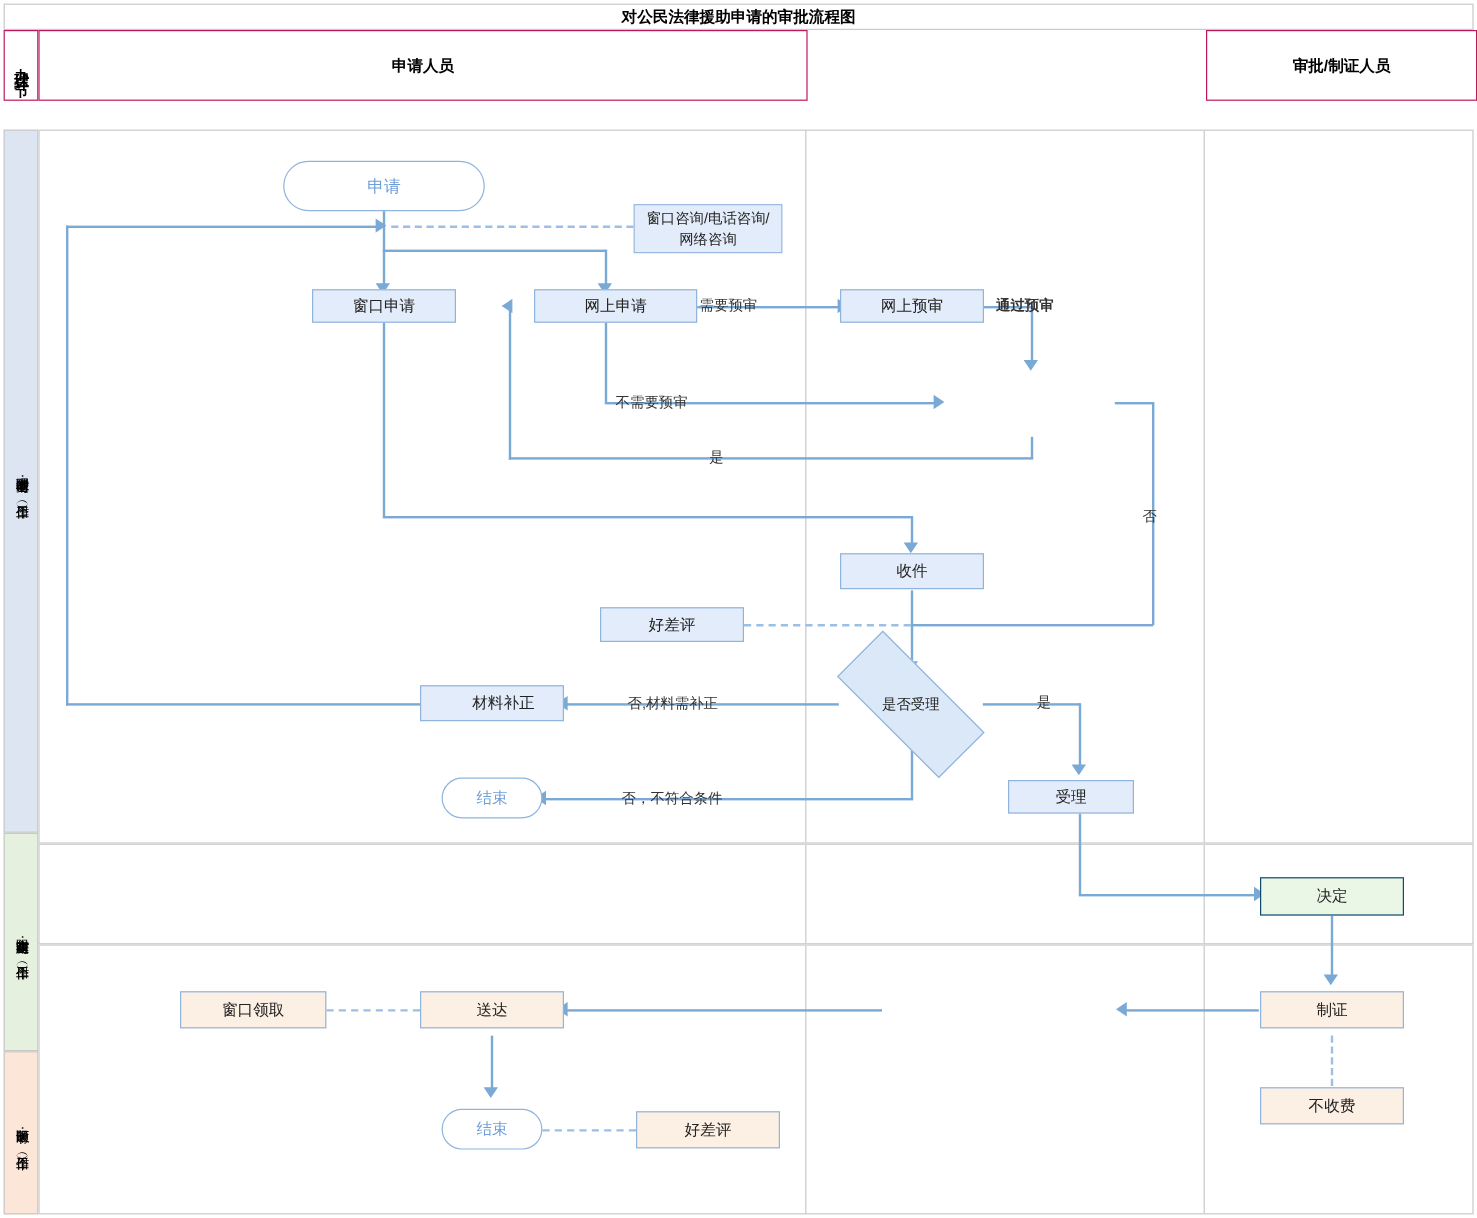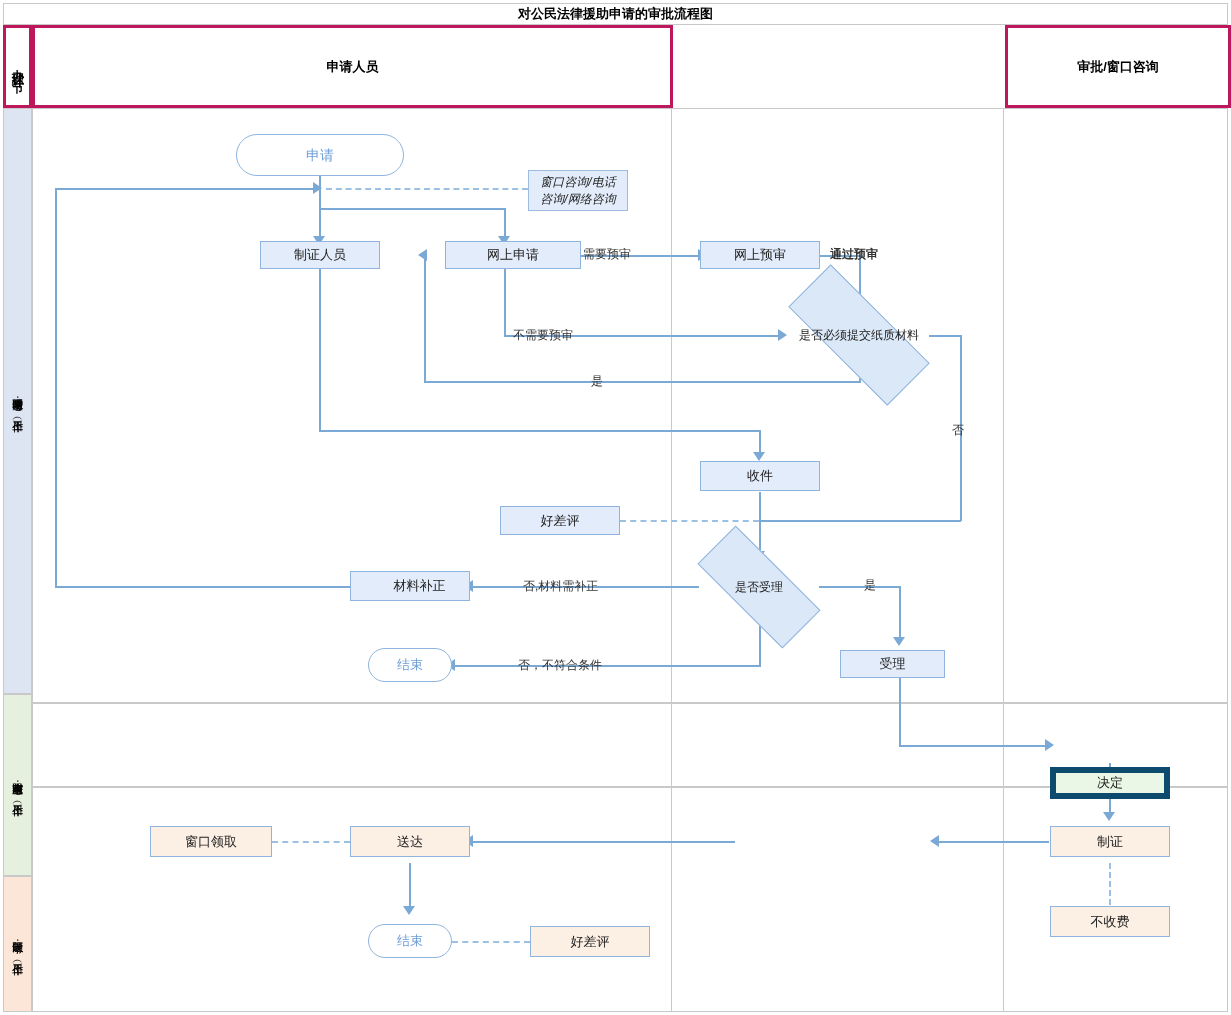--- a/index.html
+++ b/index.html
@@ -14,21 +14,21 @@
     position:absolute;left:3px;top:3px;width:1225px;height:22px;
     border:1px solid #c9c9c9;background:#fff;
     display:flex;align-items:center;justify-content:center;
     font-size:13px;font-weight:bold;color:#000;box-sizing:border-box;
   }
   .hdr-row{
     position:absolute;left:3px;top:25px;width:1225px;height:83px;
     box-sizing:border-box;
   }
   .hdr-cell{
-    position:absolute;top:0;height:83px;border:3px solid #be185d;
+    position:absolute;top:0;height:59px;border:1px solid #be185d;
     background:#fff;box-sizing:border-box;
     display:flex;align-items:center;justify-content:center;
     font-size:13px;font-weight:bold;color:#000;
   }
   .hdr-stage{left:0;width:29px;writing-mode:vertical-rl;text-orientation:upright;
     letter-spacing:4px;font-size:12px;}
   .hdr-a{left:29px;width:641px;}
   .hdr-b{left:670px;width:332px;}
   .hdr-c{left:1002px;width:226px;}
 
@@ -58,21 +58,21 @@
 
   
   .node{
     position:absolute;box-sizing:border-box;
     display:flex;align-items:center;justify-content:center;
     text-align:center;font-size:13px;color:#222;line-height:1.35;
     z-index:5;
   }
   .n-blue{background:#e3ecfa;border:1px solid #8fb4dd;}
   .n-peach{background:#fcefe3;border:1px solid #8fb4dd;}
-  .n-green{background:#eaf7e6;border:6px solid #0c4a6e;margin-top:36px;}
+  .n-green{background:#eaf7e6;border:1px solid #0c4a6e;}
   .n-term{
     background:#fff;border:1px solid #8fb4dd;border-radius:22px;
     color:#6f9fd8;
   }
   .n-note-blue{background:#e3ecfa;border:1px solid #9dbbdf;font-size:12px;}
   .n-note-peach{background:#fcefe3;border:1px solid #9dbbdf;font-size:12px;}
 
   
   .diamond{position:absolute;z-index:5;}
   .diamond .shape{
@@ -103,21 +103,21 @@
 </head>
 <body>
 
 <div class="page">
 
   <div class="title-bar">对公民法律援助申请的审批流程图</div>
 
   <div class="hdr-row">
     <div class="hdr-cell hdr-stage">办理环节</div>
     <div class="hdr-cell hdr-a">申请人员</div>
-    <div class="hdr-cell hdr-c">审批/窗口咨询</div>
+    <div class="hdr-cell hdr-c">审批/制证人员</div>
   </div>
 
   <div class="stage stage-1">
       <span>申请与受理时限：1（个工作日）</span>
     </div>
   <div class="stage stage-2">
       <span>审查与决定时限：5（个工作日）</span>
     </div>
   <div class="stage stage-3">
       <span>颁证时限：7（个工作日）</span>
@@ -214,32 +214,28 @@
   <div class="elabel" style="left:513px;top:327px;">不需要预审</div>
   <div class="elabel" style="left:830px;top:246px;font-weight:bold;">通过预审</div>
   <div class="elabel" style="left:591px;top:373px;">是</div>
   <div class="elabel" style="left:952px;top:422px;">否</div>
   <div class="elabel" style="left:864px;top:577px;">是</div>
   <div class="elabel" style="left:523px;top:578px;">否,材料需补正</div>
   <div class="elabel" style="left:518px;top:657px;">否，不符合条件</div>
 
   <div class="node n-term" style="left:236px;top:134px;width:168px;height:42px;font-size:14px;">申请</div>
 
-  <div class="node n-note-blue" style="left:528px;top:170px;width:100px;height:41px;padding:0 6px;font-style:italic;">窗口咨询/电话咨询/网络咨询</div>
-
-  <div class="node n-blue" style="left:260px;top:241px;width:120px;height:28px;">制证人员</div>
+  <div class="node n-note-blue" style="left:528px;top:170px;width:124px;height:41px;padding:0 6px;">窗口咨询/电话咨询/网络咨询</div>
+
+  <div class="node n-blue" style="left:260px;top:241px;width:120px;height:28px;">窗口申请</div>
 
   <div class="node n-blue" style="left:445px;top:241px;width:136px;height:28px;">网上申请</div>
 
   <div class="node n-blue" style="left:700px;top:241px;width:120px;height:28px;">网上预审</div>
 
-  <div class="diamond" style="left:789px;top:305px;width:140px;height:60px;">
-    <div class="shape"></div>
-    <div class="dlabel">是否必须提交纸质材料</div>
-  </div>
 
   <div class="node n-blue" style="left:700px;top:461px;width:120px;height:30px;">收件</div>
 
   <div class="node n-blue" style="left:500px;top:506px;width:120px;height:29px;">好差评</div>
 
   <div class="diamond" style="left:699px;top:560px;width:120px;height:54px;">
     <div class="shape"></div>
     <div class="dlabel">是否受理</div>
   </div>
 

